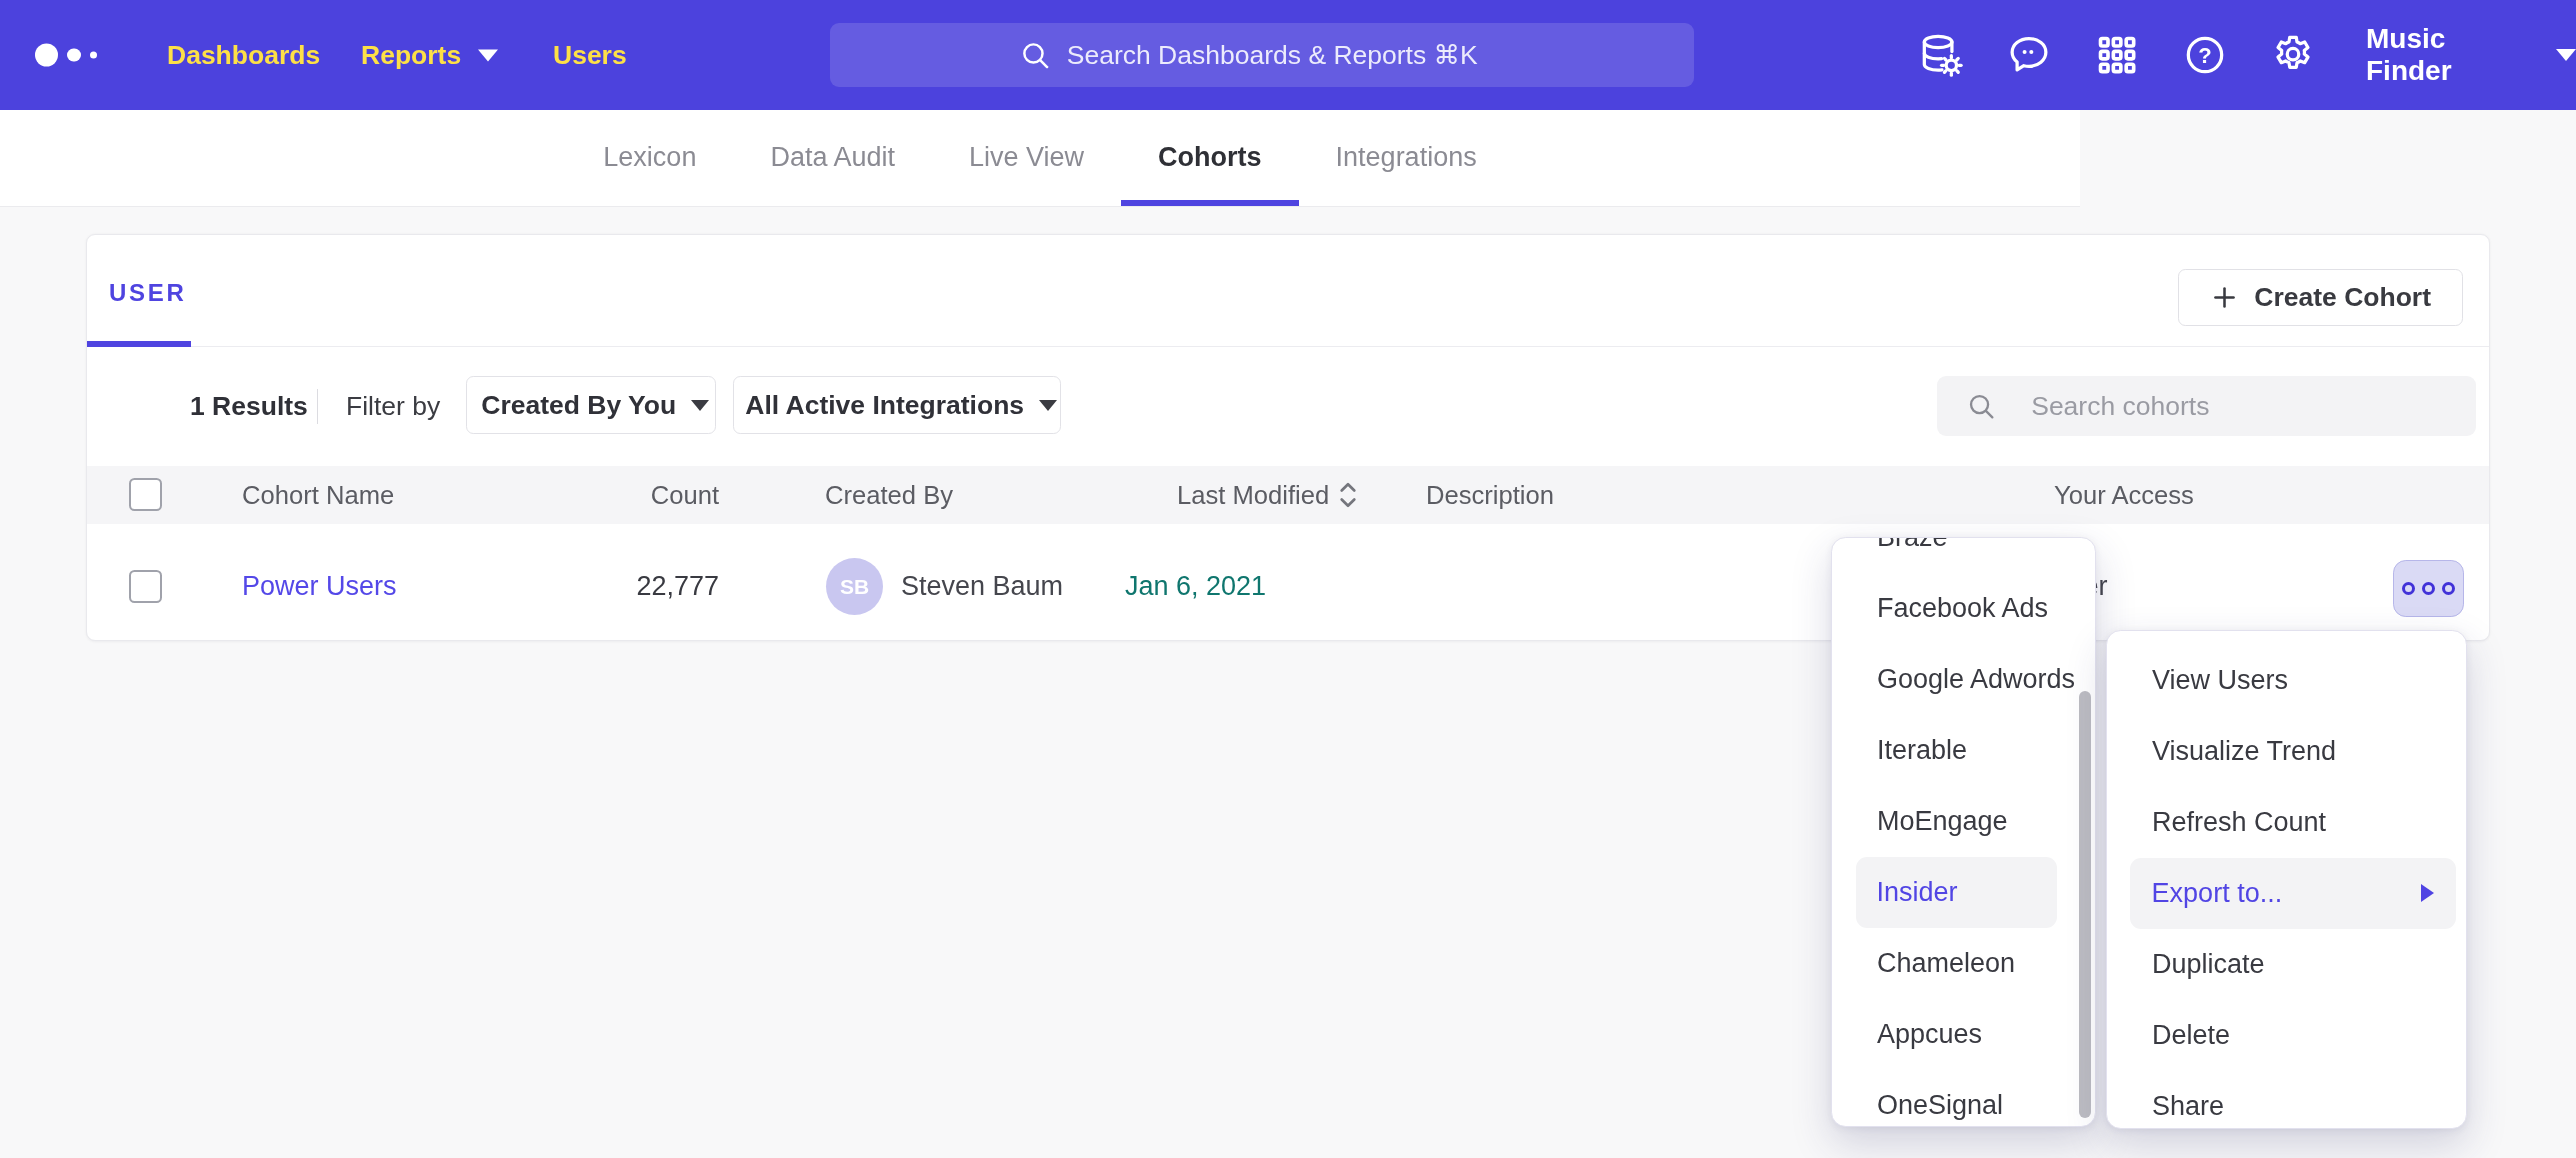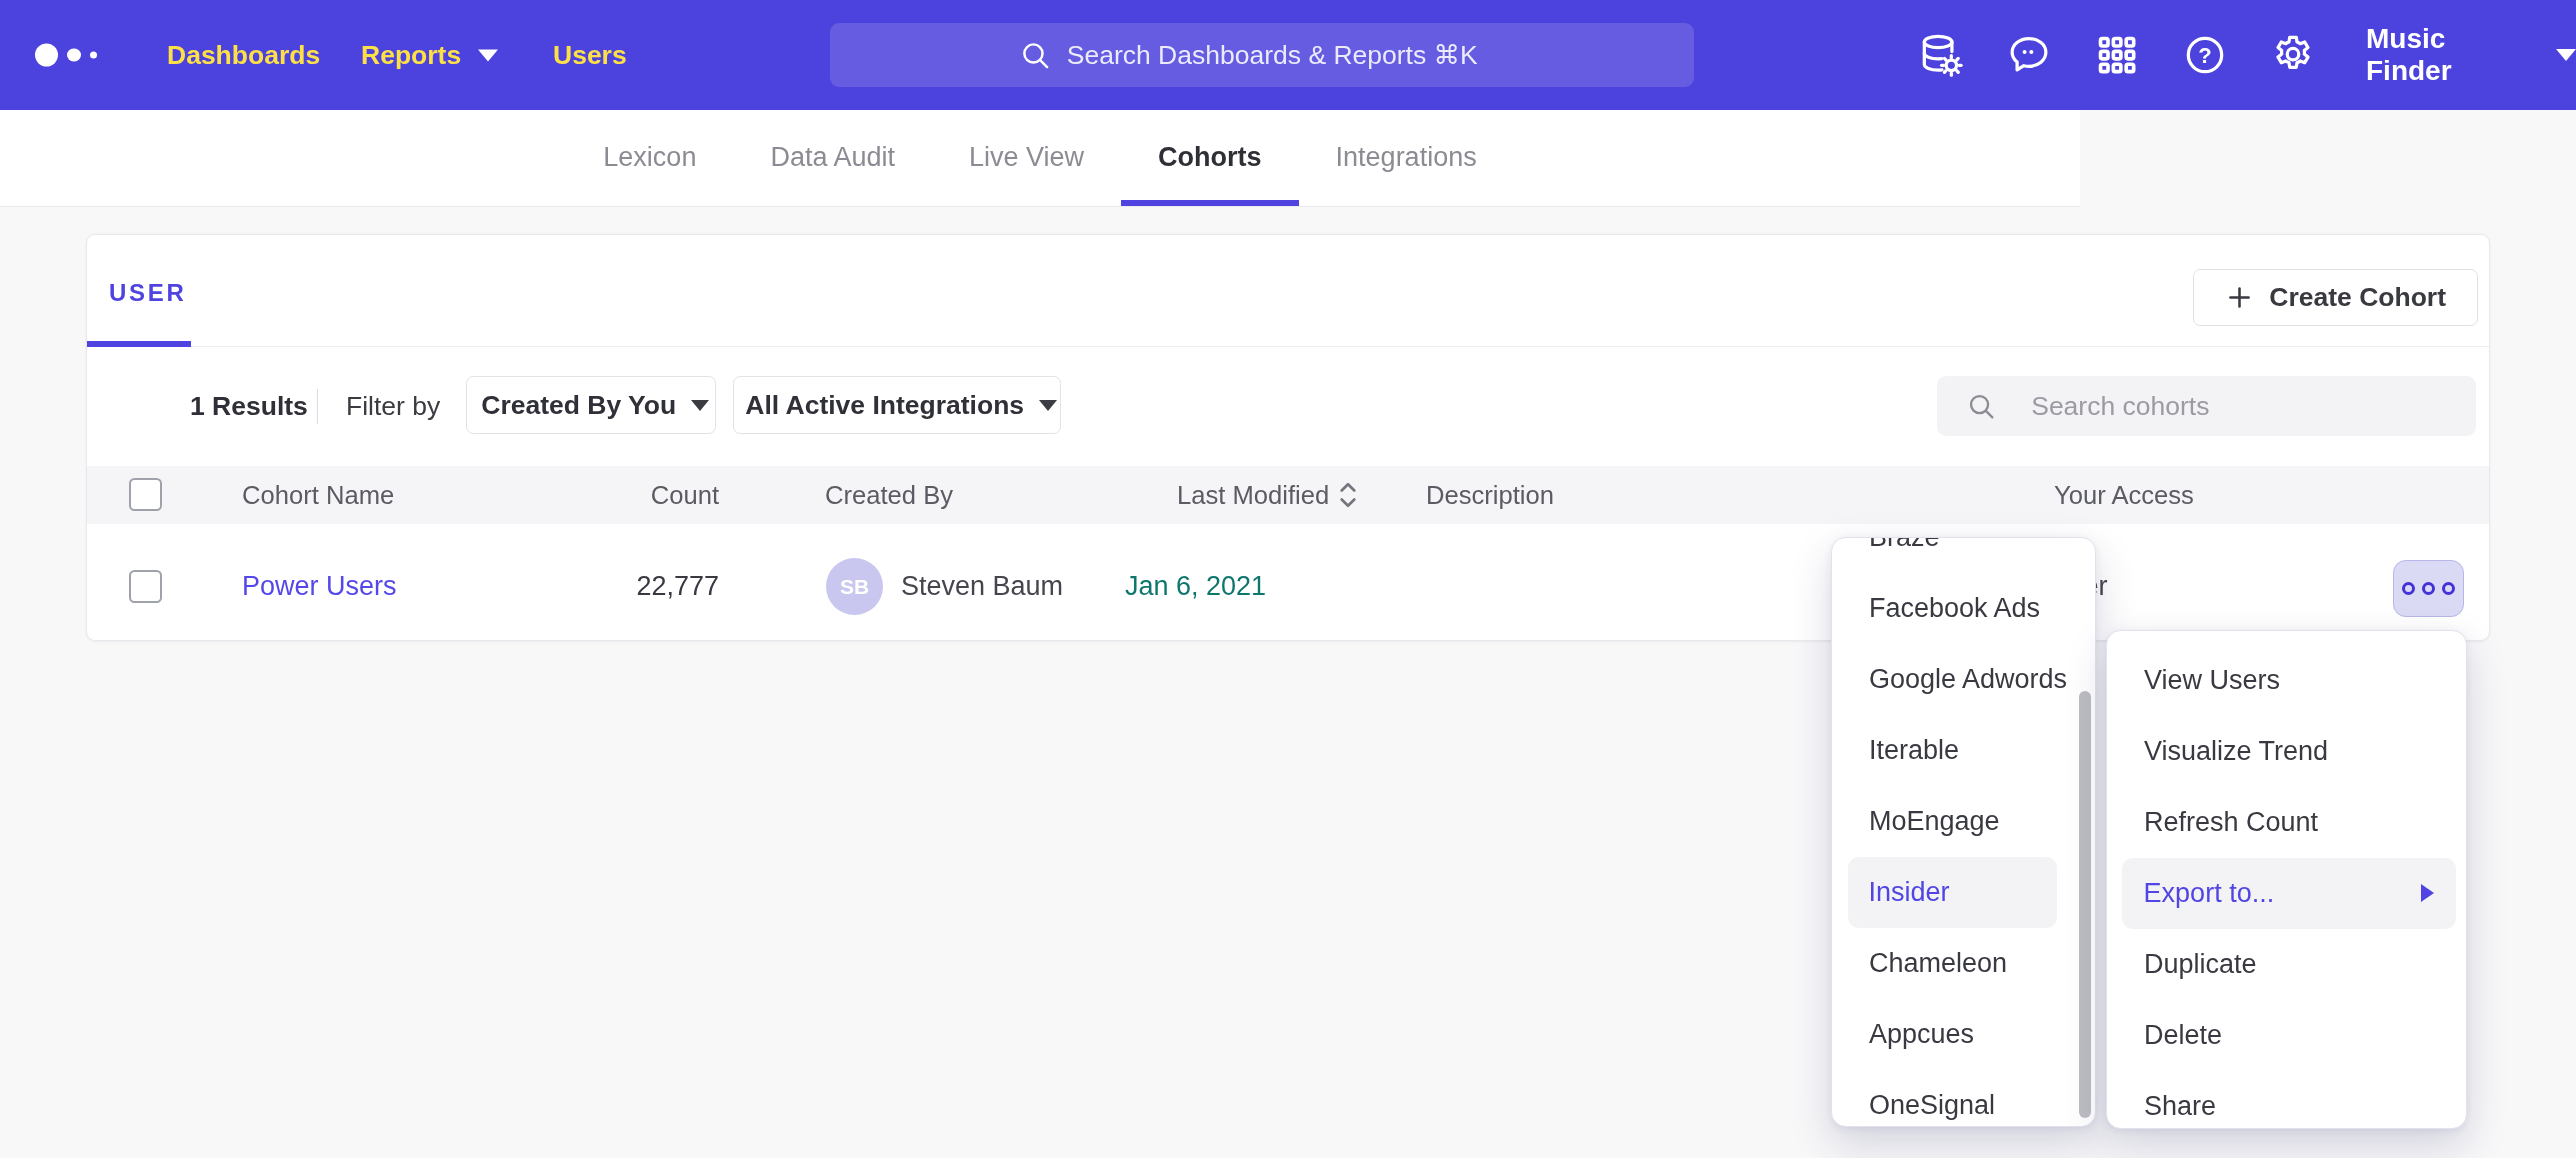--- a/index.html
+++ b/index.html
@@ -27,21 +27,21 @@
   .subnav { position:absolute; left:0; top:110px; width:2080px; height:97px; background:#fff; border-bottom:0.9px solid #ebebee; display:flex; justify-content:center; z-index:2; }
   .subtab { padding:0 37px; line-height:94px; font-size:27px; color:#8b8b93; cursor:pointer; position:relative; }
   .subtab.active { color:#2f3036; font-weight:700; }
   .subtab.active::after { content:""; position:absolute; left:0; right:0; bottom:0; height:6.4px; background:#4f44e0; }
 
   
   .card { position:absolute; left:86px; top:234px; width:2404px; height:407px; background:#fff; border:0.9px solid #e9e9ed; border-radius:9px; box-shadow:0 0.9px 2.7px rgba(20,20,40,.05); z-index:1; }
   .card-tabs { position:absolute; left:0; right:0; top:0; height:112px; border-bottom:0.9px solid #ececf0; }
   .user-tab { position:absolute; left:22px; top:44px; font-size:24px; font-weight:700; letter-spacing:2.7px; color:#4f44e0; cursor:pointer; }
   .user-underline { position:absolute; left:0; bottom:-0.9px; width:104px; height:5.5px; background:#4f44e0; }
-  .create-btn { position:absolute; right:11px; top:34px; height:57px; padding:16px 31px; border:1.4px solid #e1e1e6; border-radius:7.3px; background:#fff; display:flex; align-items:center; gap:15.5px; font-size:26.5px; font-weight:600; color:#393a40; cursor:pointer; }
+  .create-btn { position:absolute; right:26px; top:34px; height:57px; padding:16px 31px; border:1.4px solid #e1e1e6; border-radius:7.3px; background:#fff; display:flex; align-items:center; gap:15.5px; font-size:26.5px; font-weight:600; color:#393a40; cursor:pointer; }
 
   .filter-row { position:absolute; left:0; right:0; top:141px; height:60px; }
   .results { position:absolute; left:103px; top:30px; transform:translateY(-50%); font-size:26.5px; font-weight:700; color:#2f3037; }
   .vdivider { position:absolute; left:230px; top:12.8px; width:0.9px; height:35px; background:#dcdce1; }
   .filter-by { position:absolute; left:259px; top:30px; transform:translateY(-50%); font-size:26.5px; color:#3b3c42; }
   .dd { position:absolute; top:0; height:58px; border:1.4px solid #e2e2e7; border-radius:7.3px; background:#fff; display:flex; align-items:center; justify-content:center; gap:14.6px; font-size:26.5px; font-weight:600; color:#303138; cursor:pointer;padding-left:8px; }
   .dd .caret-dark { width:0; height:0; border-left:9px solid transparent; border-right:9px solid transparent; border-top:11px solid #3b3c42; }
   .dd1 { left:379px; width:250px; }
   .dd2 { left:646px; width:328px; }
   .cohort-search { position:absolute; right:12.8px; top:0; width:539px; height:60px; background:#f3f3f5; border-radius:9px; display:flex; align-items:center; padding-left:29px; gap:34px; cursor:text; }
@@ -64,21 +64,21 @@
   .avatar { position:absolute; left:739px; top:34px; width:57px; height:57px; border-radius:50%; background:#c9c7f0; color:#fff; font-size:21px; font-weight:600; display:flex; align-items:center; justify-content:center; }
   .creator { left:814px; color:#45464d; }
   .modified { left:1026px; color:#0f766e;margin-left:12px; }
   .access { left:1941px; color:#45464d; }
   .more-btn { position:absolute; left:2306px; top:36px; width:71px; height:57px; border-radius:12.8px; background:#dadaf5; border:1.8px solid #b6b6e9; display:flex; align-items:center; justify-content:center; gap:6.4px; cursor:pointer; }
   .donut { width:13.7px; height:13.7px; border:3.7px solid #4232d8; border-radius:50%; }
 
   
   .menu { position:absolute; background:#fff; border:0.9px solid #e2e1ee; border-radius:14.6px; overflow:hidden;
           box-shadow:0 16.4px 40px rgba(45,45,105,.18), 0 1.8px 7.3px rgba(45,45,105,.08); }
-  .menu ul { list-style:none; }
+  .menu ul { list-style:none;padding-left:8px; }
   .menu li { height:71px; display:flex; align-items:center; padding-left:37px; font-size:27px; color:#393a41; cursor:pointer; white-space:nowrap; }
   .submenu { left:1831px; top:537px; width:265px; height:590px; z-index:5; }
   .submenu li:first-child { margin-top:-36px; }
   .submenu li.highlight { background:#f3f3f5; border-radius:11px; margin-left:15.5px; margin-right:38px; padding-left:21px; color:#5145e4; }
   .scroll-thumb { position:absolute; right:3.7px; top:153px; width:12.8px; height:427px; border-radius:6.4px; background:#bcbcc2; cursor:pointer; }
   .mainmenu { left:2106px; top:630px; width:361px; height:499px; z-index:6; }
   .mainmenu ul { padding-top:13.7px; }
   .mainmenu li.highlight { background:#f3f3f5; border-radius:11px; margin-left:14.6px; margin-right:10px; padding-left:22px; color:#5145e4; position:relative; }
   .arrow-right { position:absolute; right:22px; top:50%; transform:translateY(-50%); width:0; height:0; border-top:9px solid transparent; border-bottom:9px solid transparent; border-left:13.7px solid #4f43e3; }
 </style>

